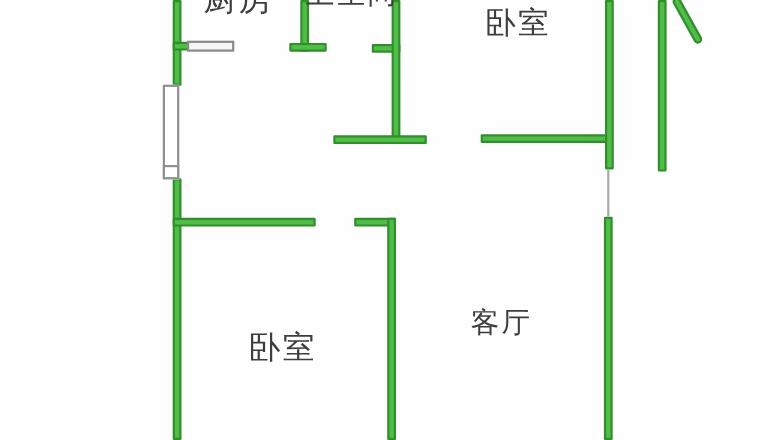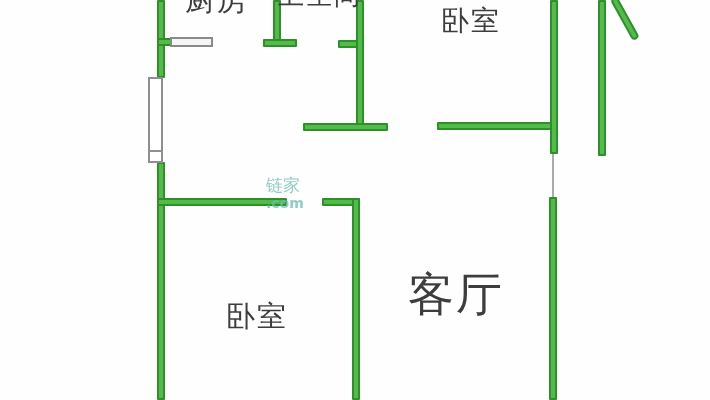--- a/index.html
+++ b/index.html
@@ -63,21 +63,17 @@
       <div class="opening window" style="left: 148px; top: 77px; width: 15px; height: 86px;"></div>
       <div class="opening sill" style="left: 148px; top: 150px; width: 15px; height: 13px;"></div>
       <div class="opening door" style="left: 170px; top: 37px; width: 43px; height: 10px;"></div>
       <div class="opening line" style="left: 552px; top: 154px; width: 2px; height: 43px;"></div>
     </div>
   <div class="layer" id="labels-layer">
       <div class="room-label" style="left: 217px; top: 0px; font-size: 30px;">厨房</div>
       <div class="room-label" style="left: 320px; top: -5px; font-size: 26px;">卫生间</div>
       <div class="room-label" style="left: 471px; top: 21px; font-size: 28px;">卧室</div>
       <div class="room-label" style="left: 257px; top: 316px; font-size: 29px;">卧室</div>
-      <div class="room-label" style="left: 456px; top: 294px; font-size: 46px;">客厅</div>
+      <div class="room-label" style="left: 456px; top: 294px; font-size: 26px;">客厅</div>
     </div>
   <div class="watermark">
-    <span class="wm-right">
-      <span class="wm-cjk">链家</span>
-      <span class="wm-tld">.com</span>
-    </span>
   </div>
 </div>
 
 </body></html>

